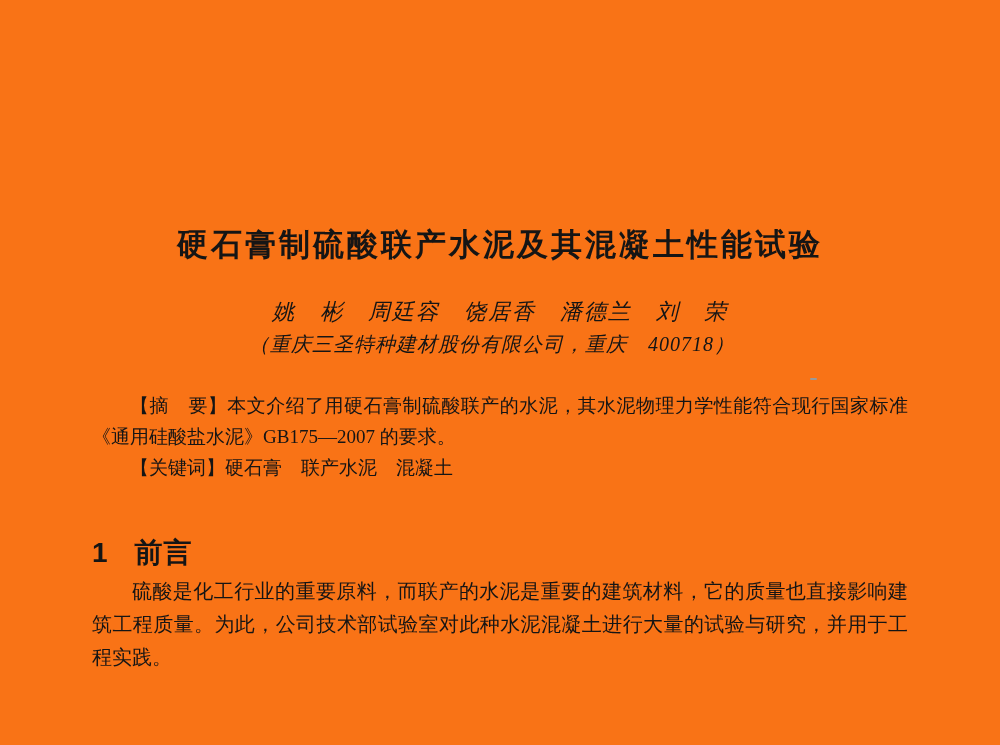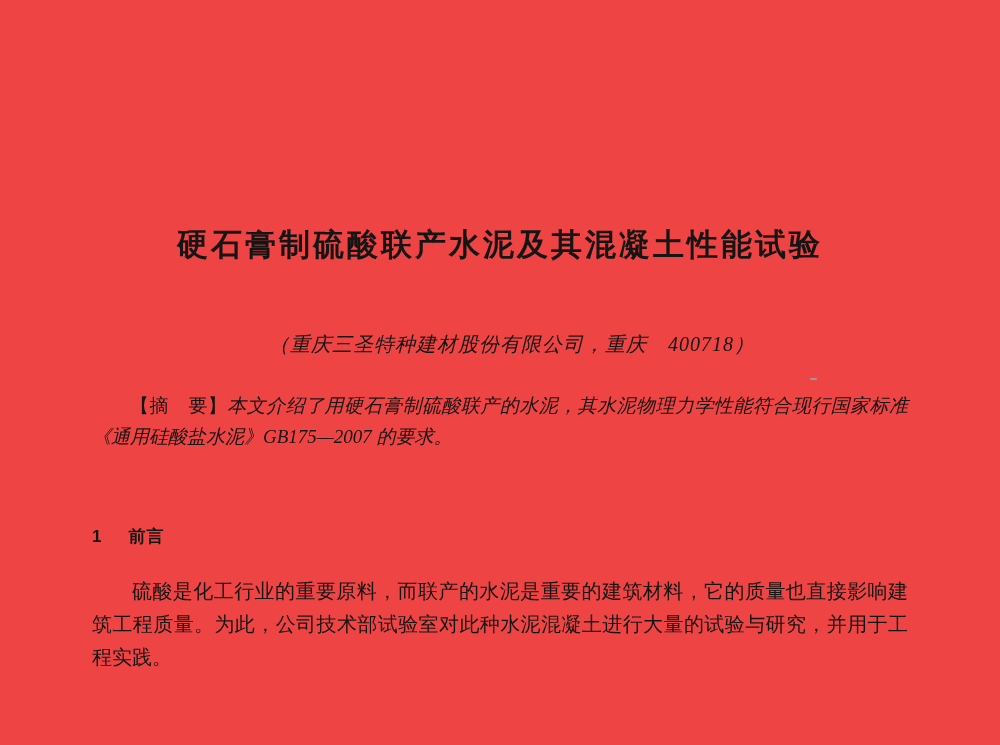--- a/index.html
+++ b/index.html
@@ -4,21 +4,21 @@
 <style>
   html, body {
     margin: 0;
     padding: 0;
     background: #ffffff;
   }
   .page {
     position: relative;
     width: 1000px;
     height: 745px;
-    background: #ef4444;
+    background: #f97316;
     color: #151515;
     font-family: "Liberation Serif", serif;
     overflow: hidden;
   }
   .doc-title {
     position: absolute;
     top: 203px;
     left: 92px;
     width: 816px;
     text-align: center;
@@ -35,21 +35,21 @@
     width: 816px;
     text-align: center;
     font-size: 22px;
     font-style: italic;
     letter-spacing: 2px;
     white-space: nowrap;
   }
   .affiliation {
     position: absolute;
     top: 331px;
-    left: 104px;
+    left: 84px;
     width: 816px;
     text-align: center;
     font-size: 20px;
     font-style: italic;
     letter-spacing: 1px;
     white-space: nowrap;
   }
   .abstract-block {
     position: absolute;
     top: 390px;
@@ -62,29 +62,28 @@
     margin: 0;
     text-indent: 2em;
     text-align: justify;
   }
   .label-bold {
     font-family: "Liberation Sans", sans-serif;
     font-weight: normal;
     font-style: normal;
   }
   .kai {
-    font-style: italic;
   }
   .section-heading {
     position: absolute;
     top: 511px;
     left: 92px;
     font-family: "Liberation Sans", sans-serif;
     font-weight: bold;
-    font-size: 17px;
+    font-size: 28px;
     letter-spacing: 1px;
   }
   .section-heading .num {
     margin-right: 26px;
   }
   .body-block {
     position: absolute;
     top: 575px;
     left: 92px;
     width: 816px;
@@ -106,25 +105,27 @@
     border-radius: 1px;
   }
 </style>
 </head>
 <body>
 
 <div class="page">
 
   <h1 class="doc-title">硬石膏制硫酸联产水泥及其混凝土性能试验</h1>
 
+  <div class="authors">姚　彬　周廷容　饶居香　潘德兰　刘　荣</div>
 
   <div class="affiliation">（重庆三圣特种建材股份有限公司，重庆　400718）</div>
 
   <div class="abstract-block">
     <p><span class="label-bold">【摘　要】</span><span class="kai">本文介绍了用硬石膏制硫酸联产的水泥，其水泥物理力学性能符合现行国家标准《通用硅酸盐水泥》GB175—2007 的要求。</span></p>
+    <p><span class="label-bold">【关键词】</span><span class="kai">硬石膏　联产水泥　混凝土</span></p>
   </div>
 
   <h2 class="section-heading">
     <span class="num">1</span><span>前言</span>
   </h2>
 
   <div class="body-block">
     <p>硫酸是化工行业的重要原料，而联产的水泥是重要的建筑材料，它的质量也直接影响建筑工程质量。为此，公司技术部试验室对此种水泥混凝土进行大量的试验与研究，并用于工程实践。</p>
   </div>
 

